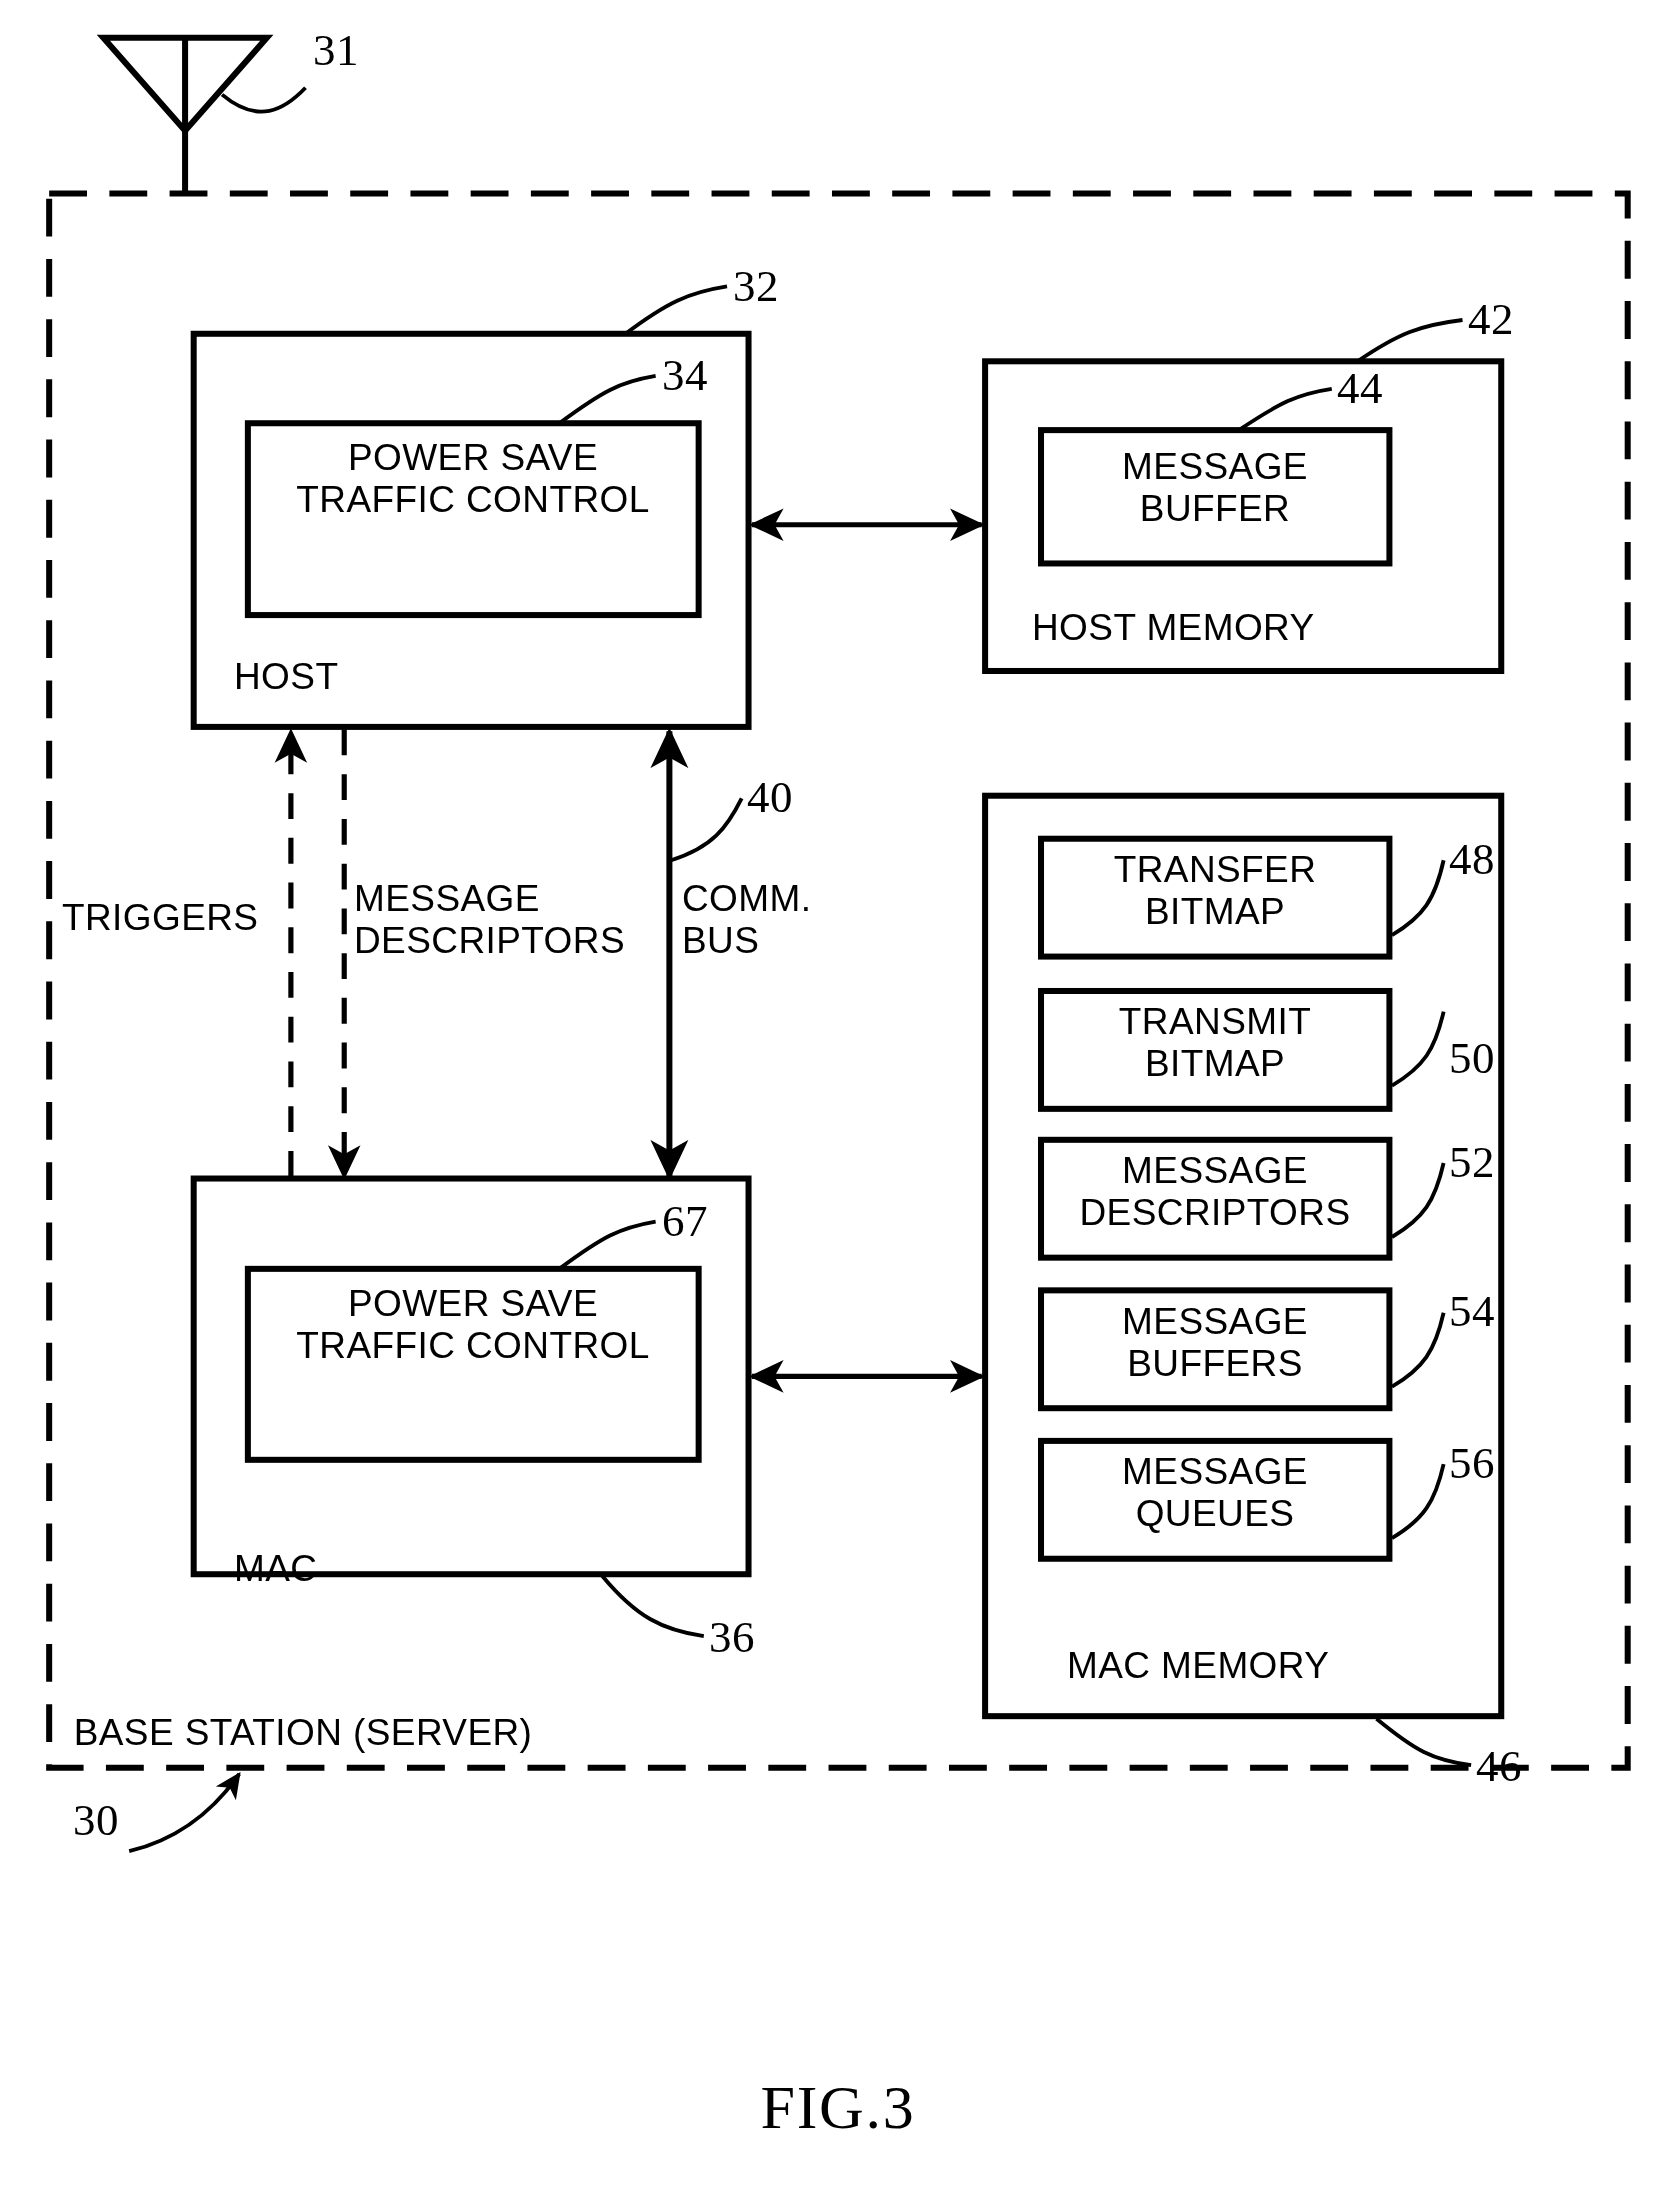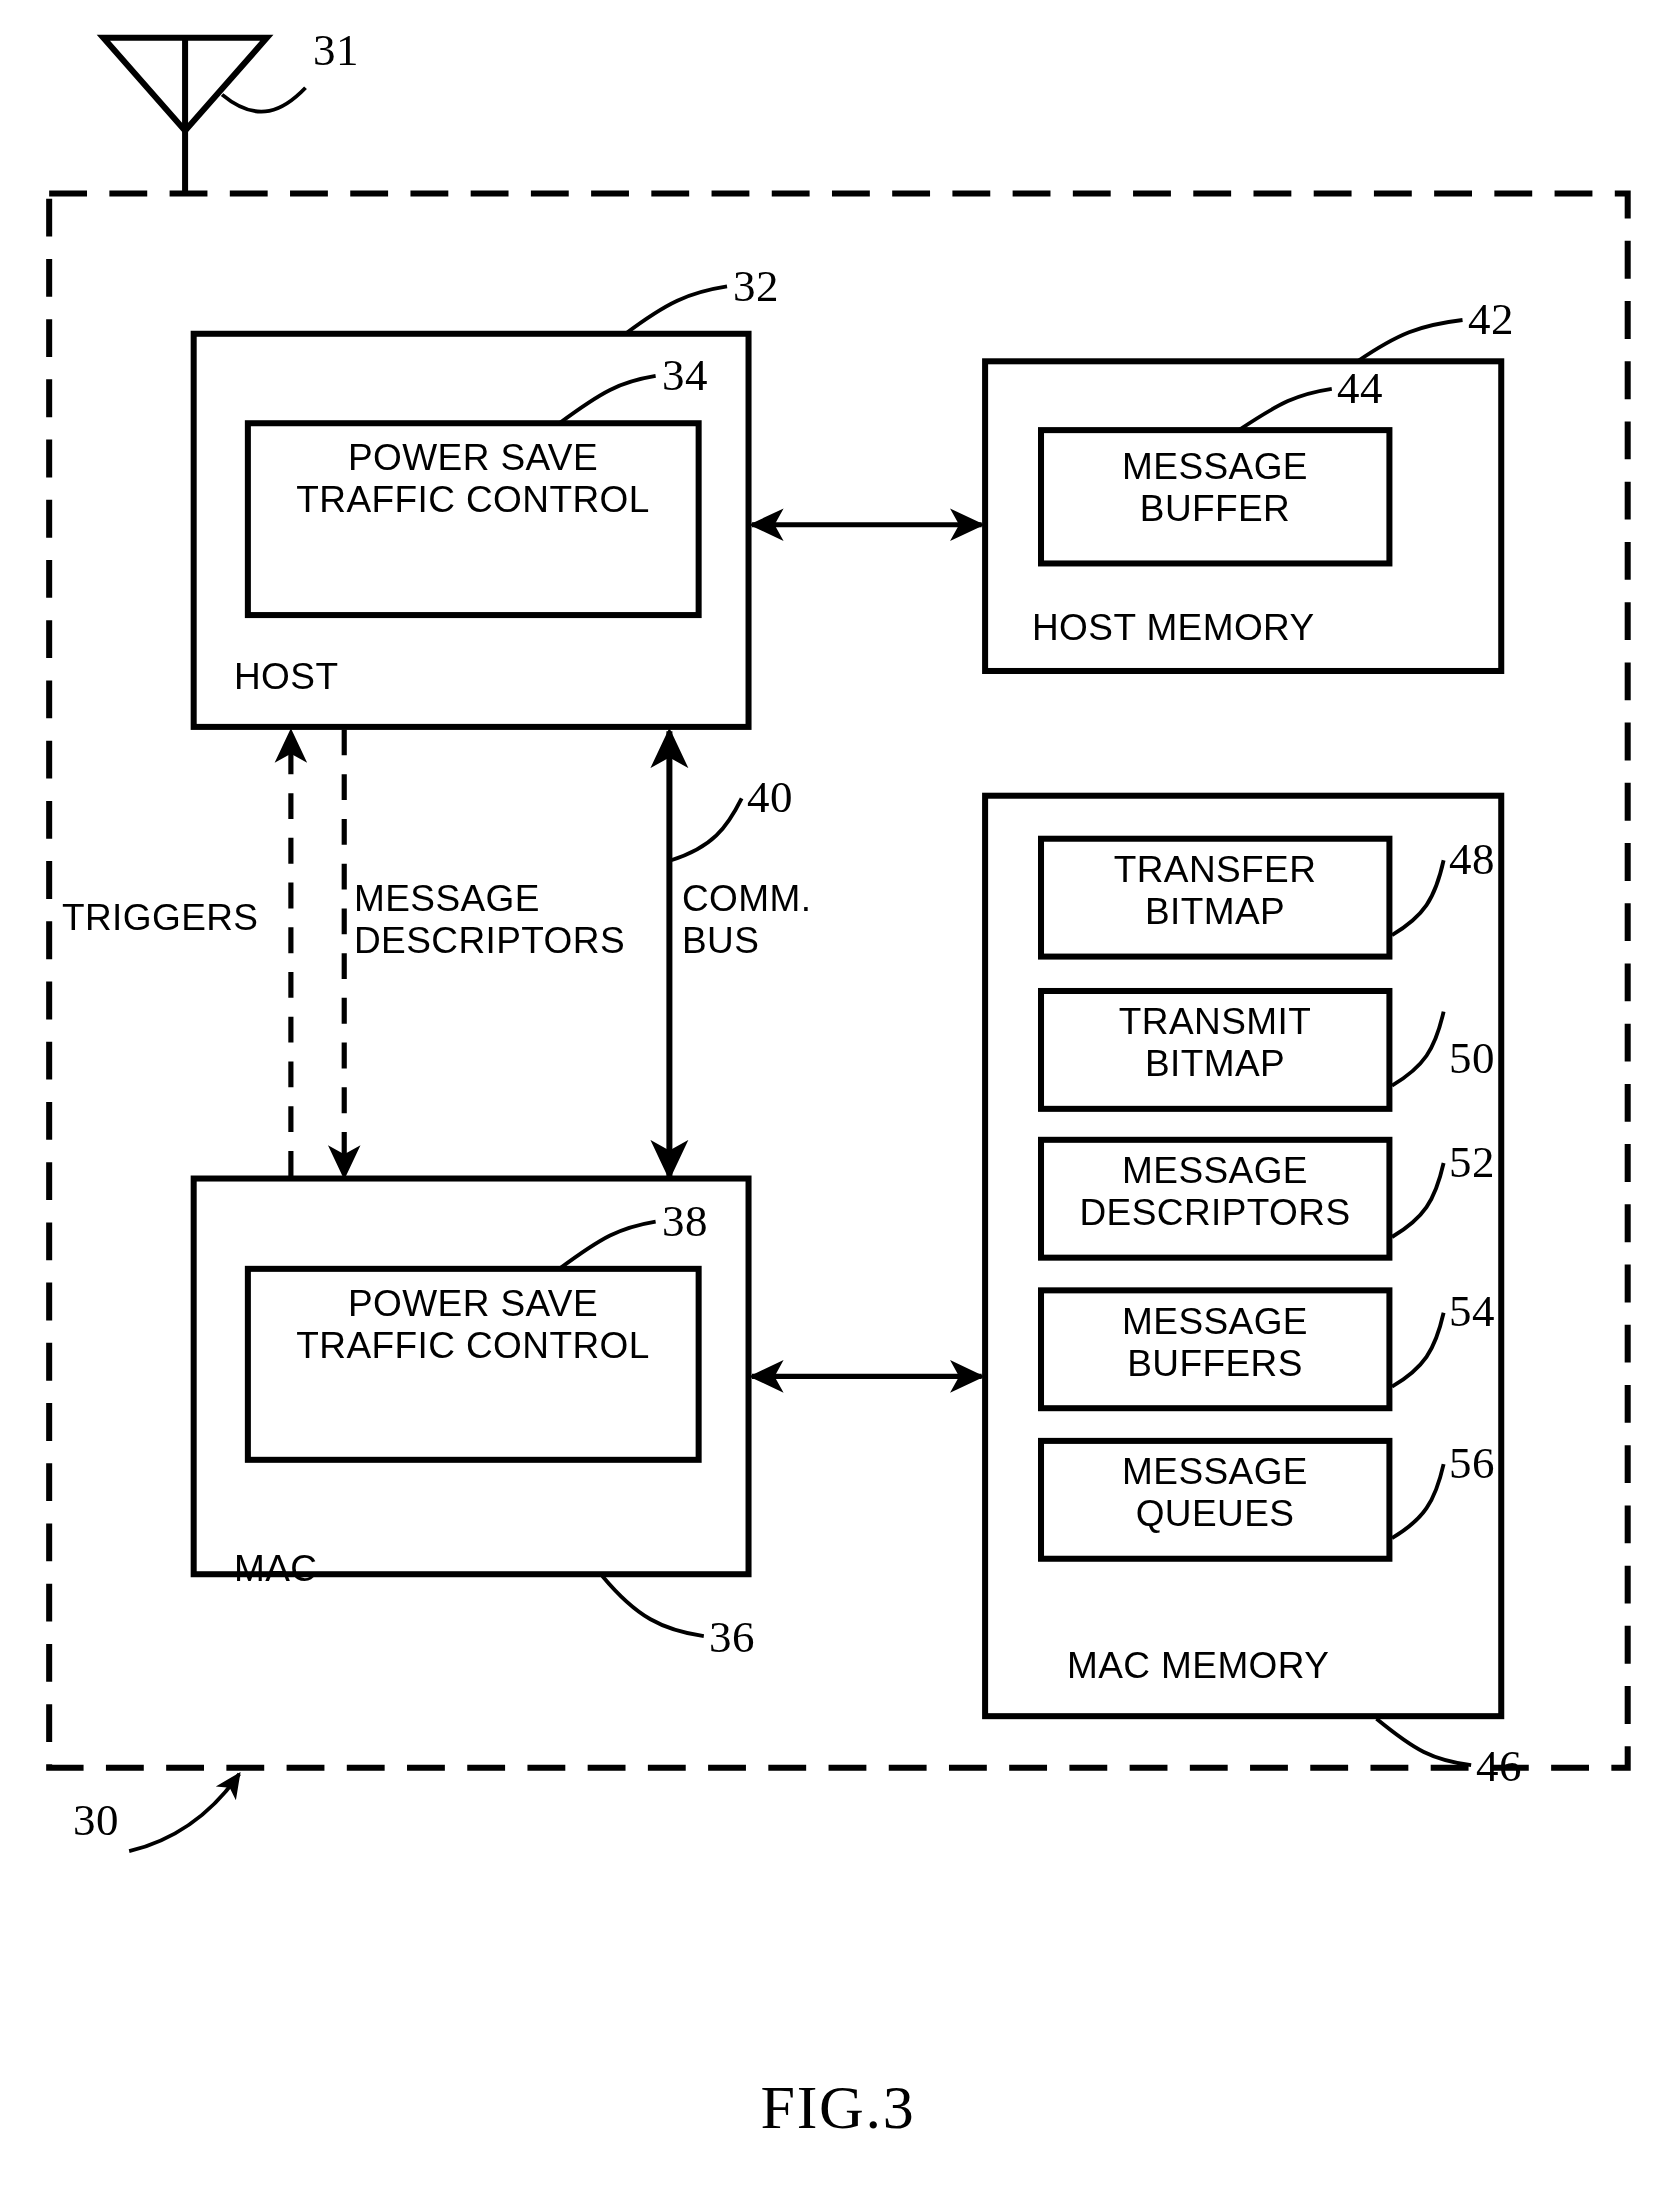--- a/index.html
+++ b/index.html
@@ -92,21 +92,21 @@
 
     <path d="M780,1000 C828,985 845,962 862,928" fill="none" stroke="#000" stroke-width="4.5"></path>
   </svg>
 
   <div class="lbl ref" style="left:313px;top:24px;">31</div>
   <div class="lbl ref" style="left:733px;top:260px;">32</div>
   <div class="lbl ref" style="left:662px;top:349px;">34</div>
   <div class="lbl ref" style="left:1468px;top:293px;">42</div>
   <div class="lbl ref" style="left:1337px;top:362px;">44</div>
   <div class="lbl ref" style="left:747px;top:771px;">40</div>
-  <div class="lbl ref" style="left:662px;top:1195px;">38</div>
+  <div class="lbl ref" style="left:662px;top:1195px;">67</div>
   <div class="lbl ref" style="left:709px;top:1611px;">36</div>
   <div class="lbl ref" style="left:1449px;top:833px;">48</div>
   <div class="lbl ref" style="left:1449px;top:1032px;">50</div>
   <div class="lbl ref" style="left:1449px;top:1136px;">52</div>
   <div class="lbl ref" style="left:1449px;top:1285px;">54</div>
   <div class="lbl ref" style="left:1449px;top:1437px;">56</div>
   <div class="lbl ref" style="left:1476px;top:1740px;">46</div>
   <div class="lbl ref" style="left:73px;top:1794px;">30</div>
 
   <div class="lbl blocklbl ctr" style="left:473px;top:437px;width:447px;">
@@ -154,17 +154,18 @@
   <div class="lbl cornerlbl" style="left:354px;top:878px;line-height:1.13;">
     <div>MESSAGE</div>
     <div>DESCRIPTORS</div>
   </div>
 
   <div class="lbl cornerlbl" style="left:682px;top:878px;line-height:1.13;">
     <div>COMM.</div>
     <div>BUS</div>
   </div>
 
+  <div class="lbl cornerlbl" style="left:72px;top:1712px;background:#fff;padding:0 1.7px;">BASE STATION  (SERVER)</div>
 
   <div class="lbl figcap ctr" style="left:838px;top:2072px;">FIG.3</div>
 
 </div>
 
 
 </body></html>

